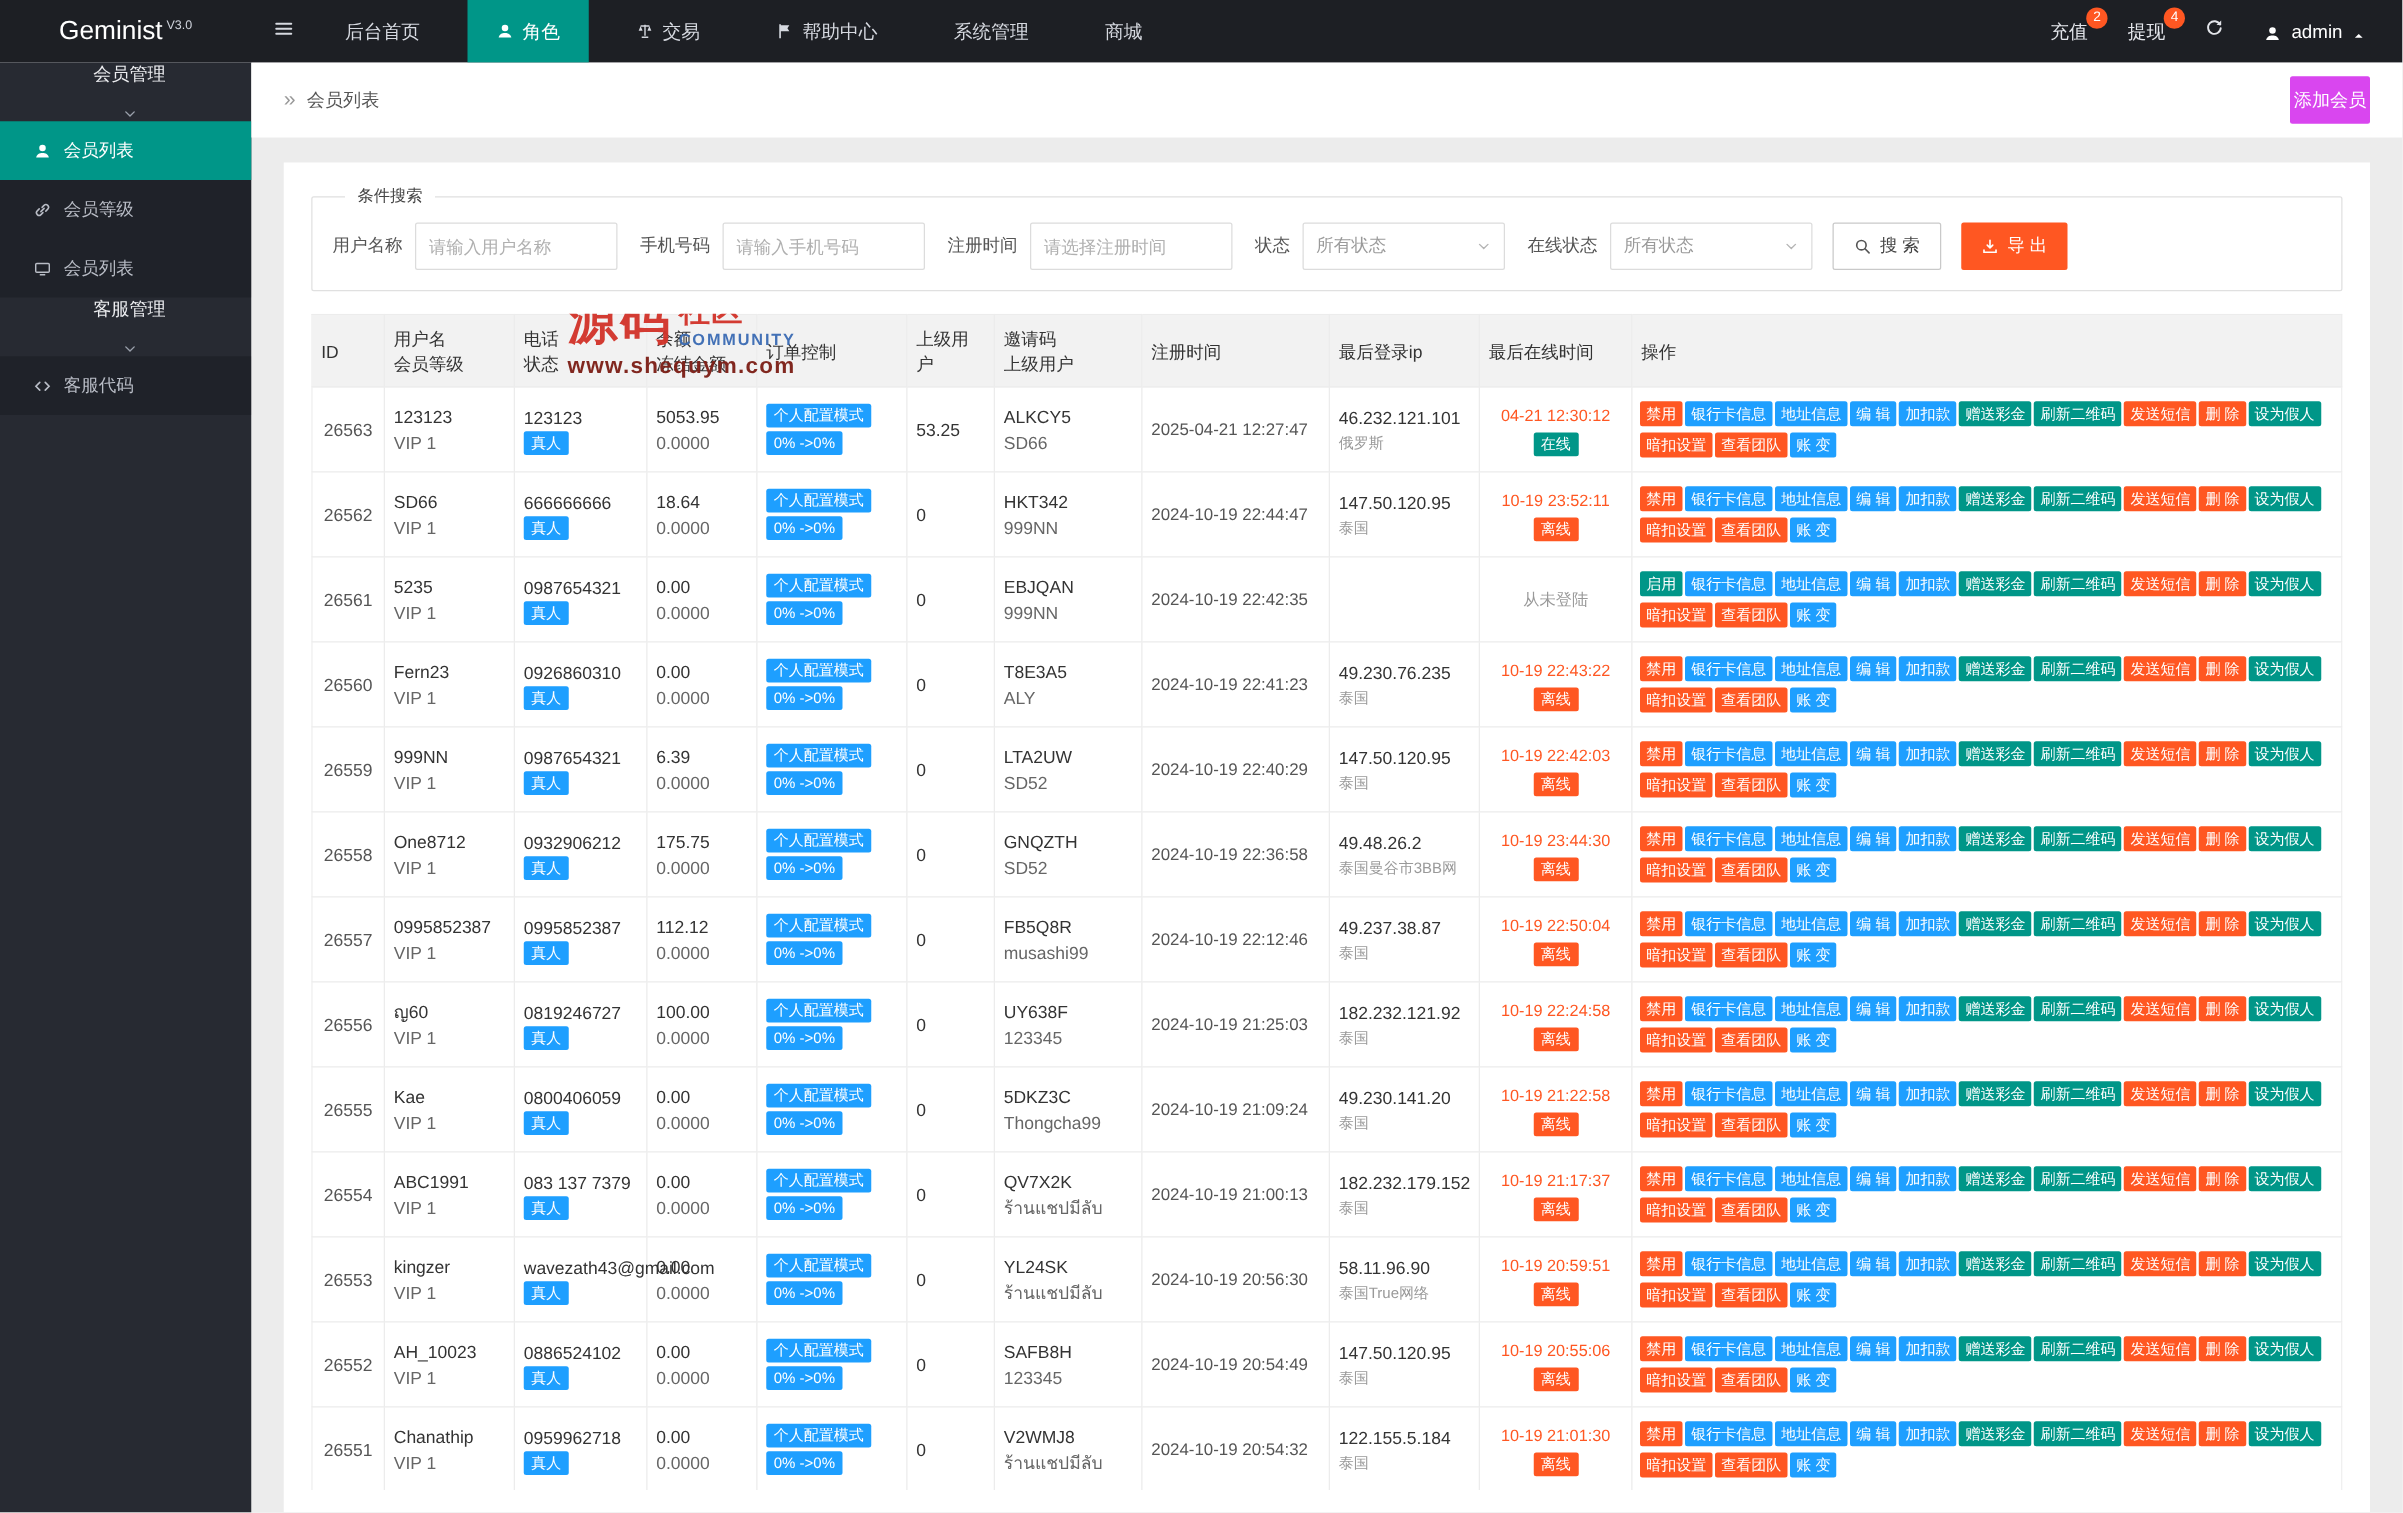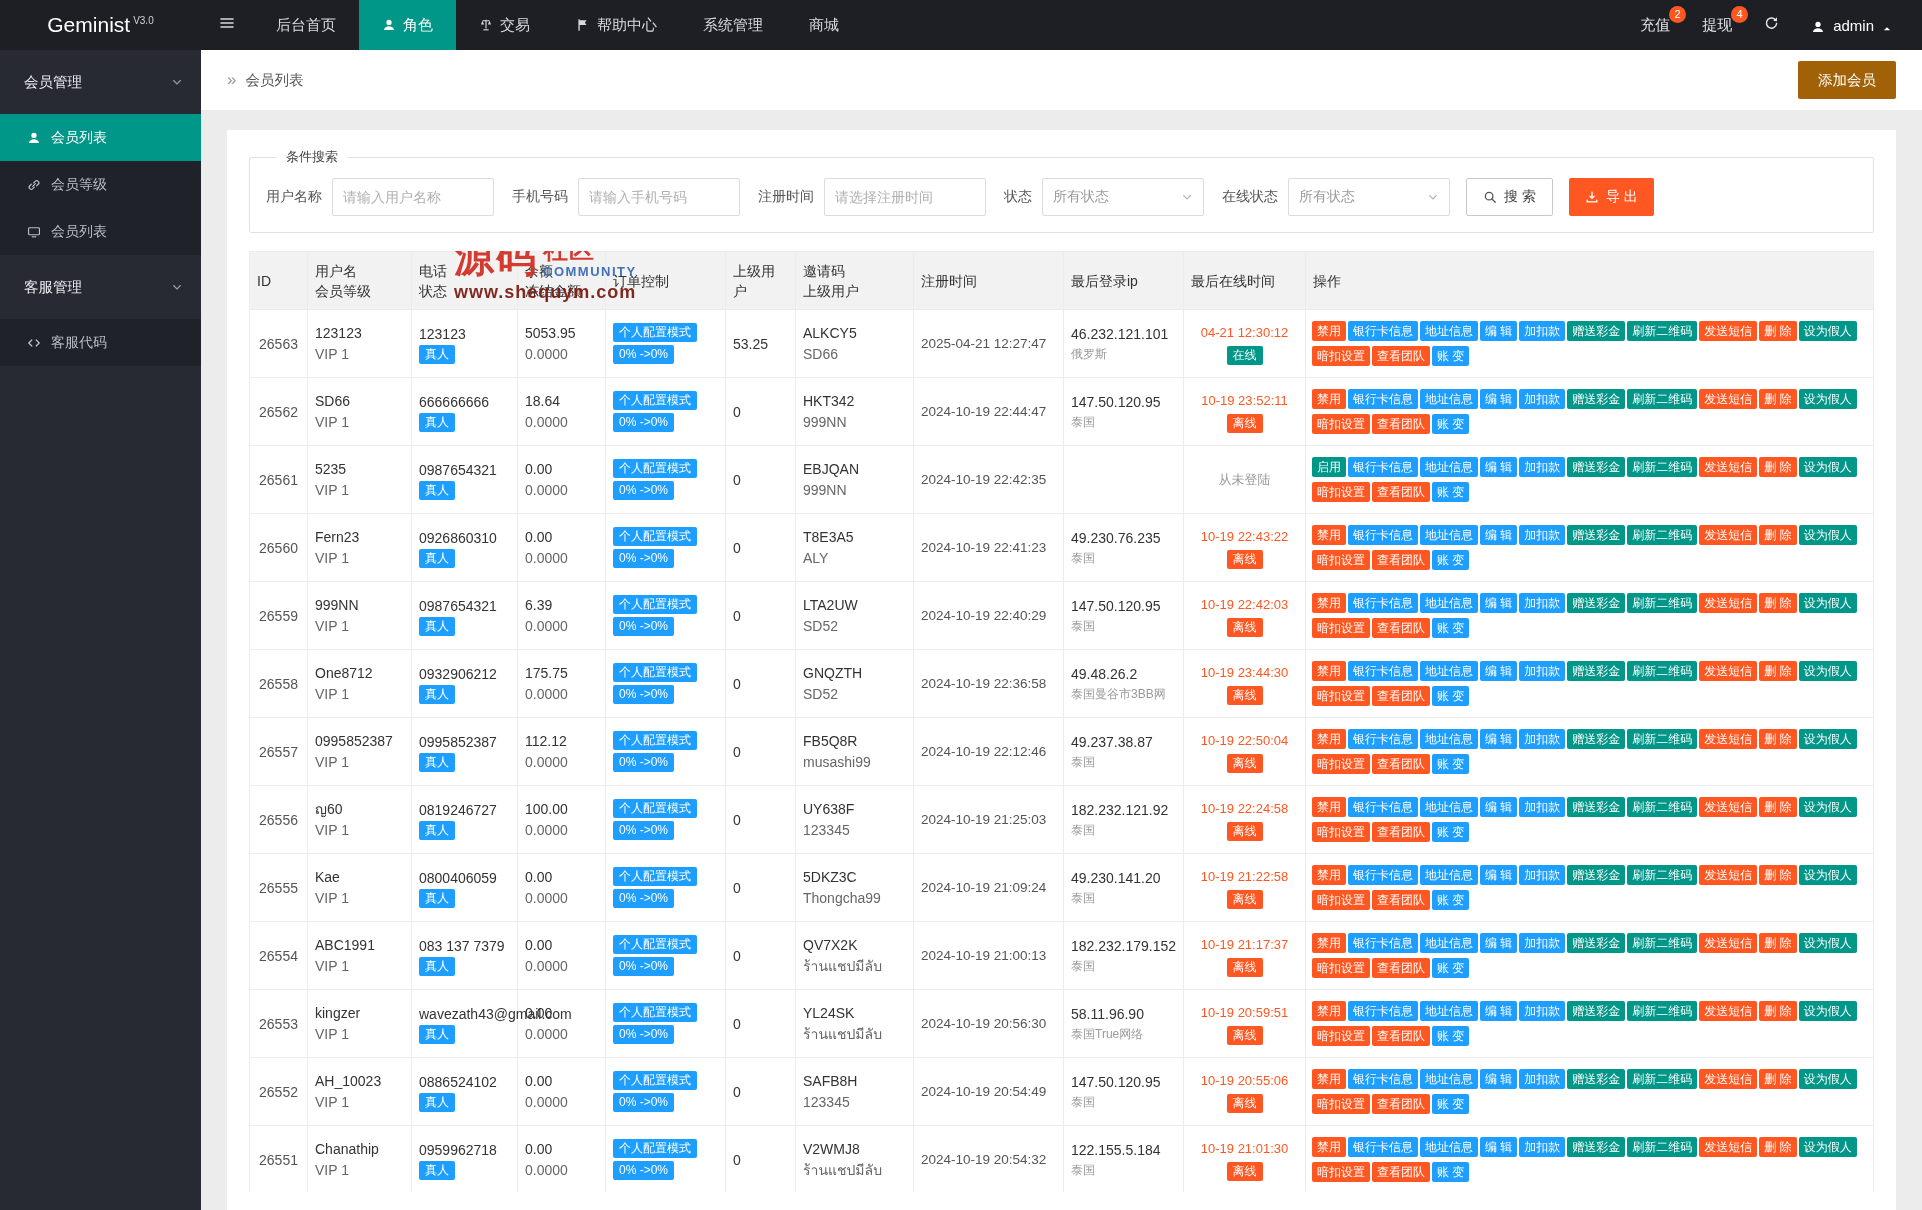--- a/index.html
+++ b/index.html
@@ -4,50 +4,50 @@
 <style>
   * { box-sizing: border-box; margin: 0; padding: 0; }
   html,body { width:1922px; height:1210px; overflow:hidden;
     font-family:"Liberation Sans","DejaVu Sans",sans-serif; background:#ececec; }
 
   
   .header { height:50px; background:#1d1f24; display:flex; align-items:center; color:#fff; }
   .logo { width:201px; text-align:center; font-size:21px; color:#fff; white-space:nowrap; }
   .logo sup { font-size:10px; margin-left:3px; color:#cfd3dc; }
   .hamburger { width:52px; display:flex; justify-content:center; align-items:center; color:#d6d9e0; cursor:pointer; height:100%; }
-  .topnav { display:flex; height:100%; }
+  .topnav { display:flex; height:100%;gap:15px; }
   .nav-item { display:flex; align-items:center; gap:7px; padding:0 23px; font-size:15px; color:#d6d9e0; cursor:pointer; }
   .nav-item .icn { display:flex; }
   .nav-item.active { background:#009688; color:#fff; }
   .header-right { margin-left:auto; display:flex; align-items:center; gap:32px; padding-right:30px; }
   .hdr-link { position:relative; font-size:15px; color:#e3e5ea; cursor:pointer; white-space:nowrap; }
   .hdr-badge { position:absolute; top:-10px; right:-16px; background:#FF5722; color:#fff; font-size:11px;
     min-width:17px; height:17px; line-height:17px; border-radius:9px; text-align:center; padding:0 3px; }
   .hdr-icon { color:#e3e5ea; display:flex; cursor:pointer; }
   .user-menu { display:flex; align-items:flex-end; gap:8px; font-size:15px; color:#fff; cursor:pointer; }
   .user-menu .icn { display:flex; }
 
   
   .layout { display:flex; height:1160px; }
   .sidebar { width:201px; background:#272a32; flex-shrink:0; }
-  .side-group { height:64px; display:flex; align-items:center; justify-content:space-between;
-    padding:0 18px 0 24px; color:#ecedf0; font-size:14.5px; cursor:pointer; }
+  .side-group { height:47px; display:flex; align-items:center; justify-content:space-between;
+    padding:0 18px 0 24px; color:#ecedf0; font-size:14.5px; cursor:pointer;flex-direction:column; }
   .side-group .chev { color:#9aa0ab; display:flex; }
   .side-children { background:rgba(0,0,0,.18); }
   .side-item { height:47px; display:flex; align-items:center; gap:10px; padding:0 10px 0 27px;
     color:#b9bdc6; font-size:14px; cursor:pointer; }
   .side-item .icn { display:flex; color:inherit; }
   .side-item.active { background:#009688; color:#fff; }
 
   .main { flex:1; display:flex; flex-direction:column; overflow:hidden; }
   .breadcrumb-bar { height:60px; background:#fff; display:flex; align-items:center; padding:0 26px; flex-shrink:0; }
   .crumb-icon { color:#999; font-size:17px; margin-right:9px; }
   .crumb-title { font-size:14.5px; color:#555; }
-  .btn-add { margin-left:auto; background:#a16207; color:#fff; border:none; border-radius:2px;
-    height:38px; padding:0 20px; font-size:14.5px; cursor:pointer; font-family:inherit; }
+  .btn-add { margin-left:auto; background:#d946ef; color:#fff; border:none; border-radius:2px;
+    height:38px; padding:0 3px; font-size:14.5px; cursor:pointer; font-family:inherit; }
 
   .card { flex:1; margin:20px 26px 0; background:#fff; padding:18px 22px; overflow:hidden;
     display:flex; flex-direction:column; position:relative; }
 
   
   fieldset.search-fs { border:1px solid #e0e0e0; border-radius:2px; padding:12px 16px 16px; }
   fieldset.search-fs legend { font-size:13px; color:#444; padding:0 10px; margin-left:10px; }
   .search-row { display:flex; align-items:center; gap:16px; }
   .s-fields { display:flex; align-items:center; gap:18px; }
   .s-field { display:flex; align-items:center; gap:10px; }

